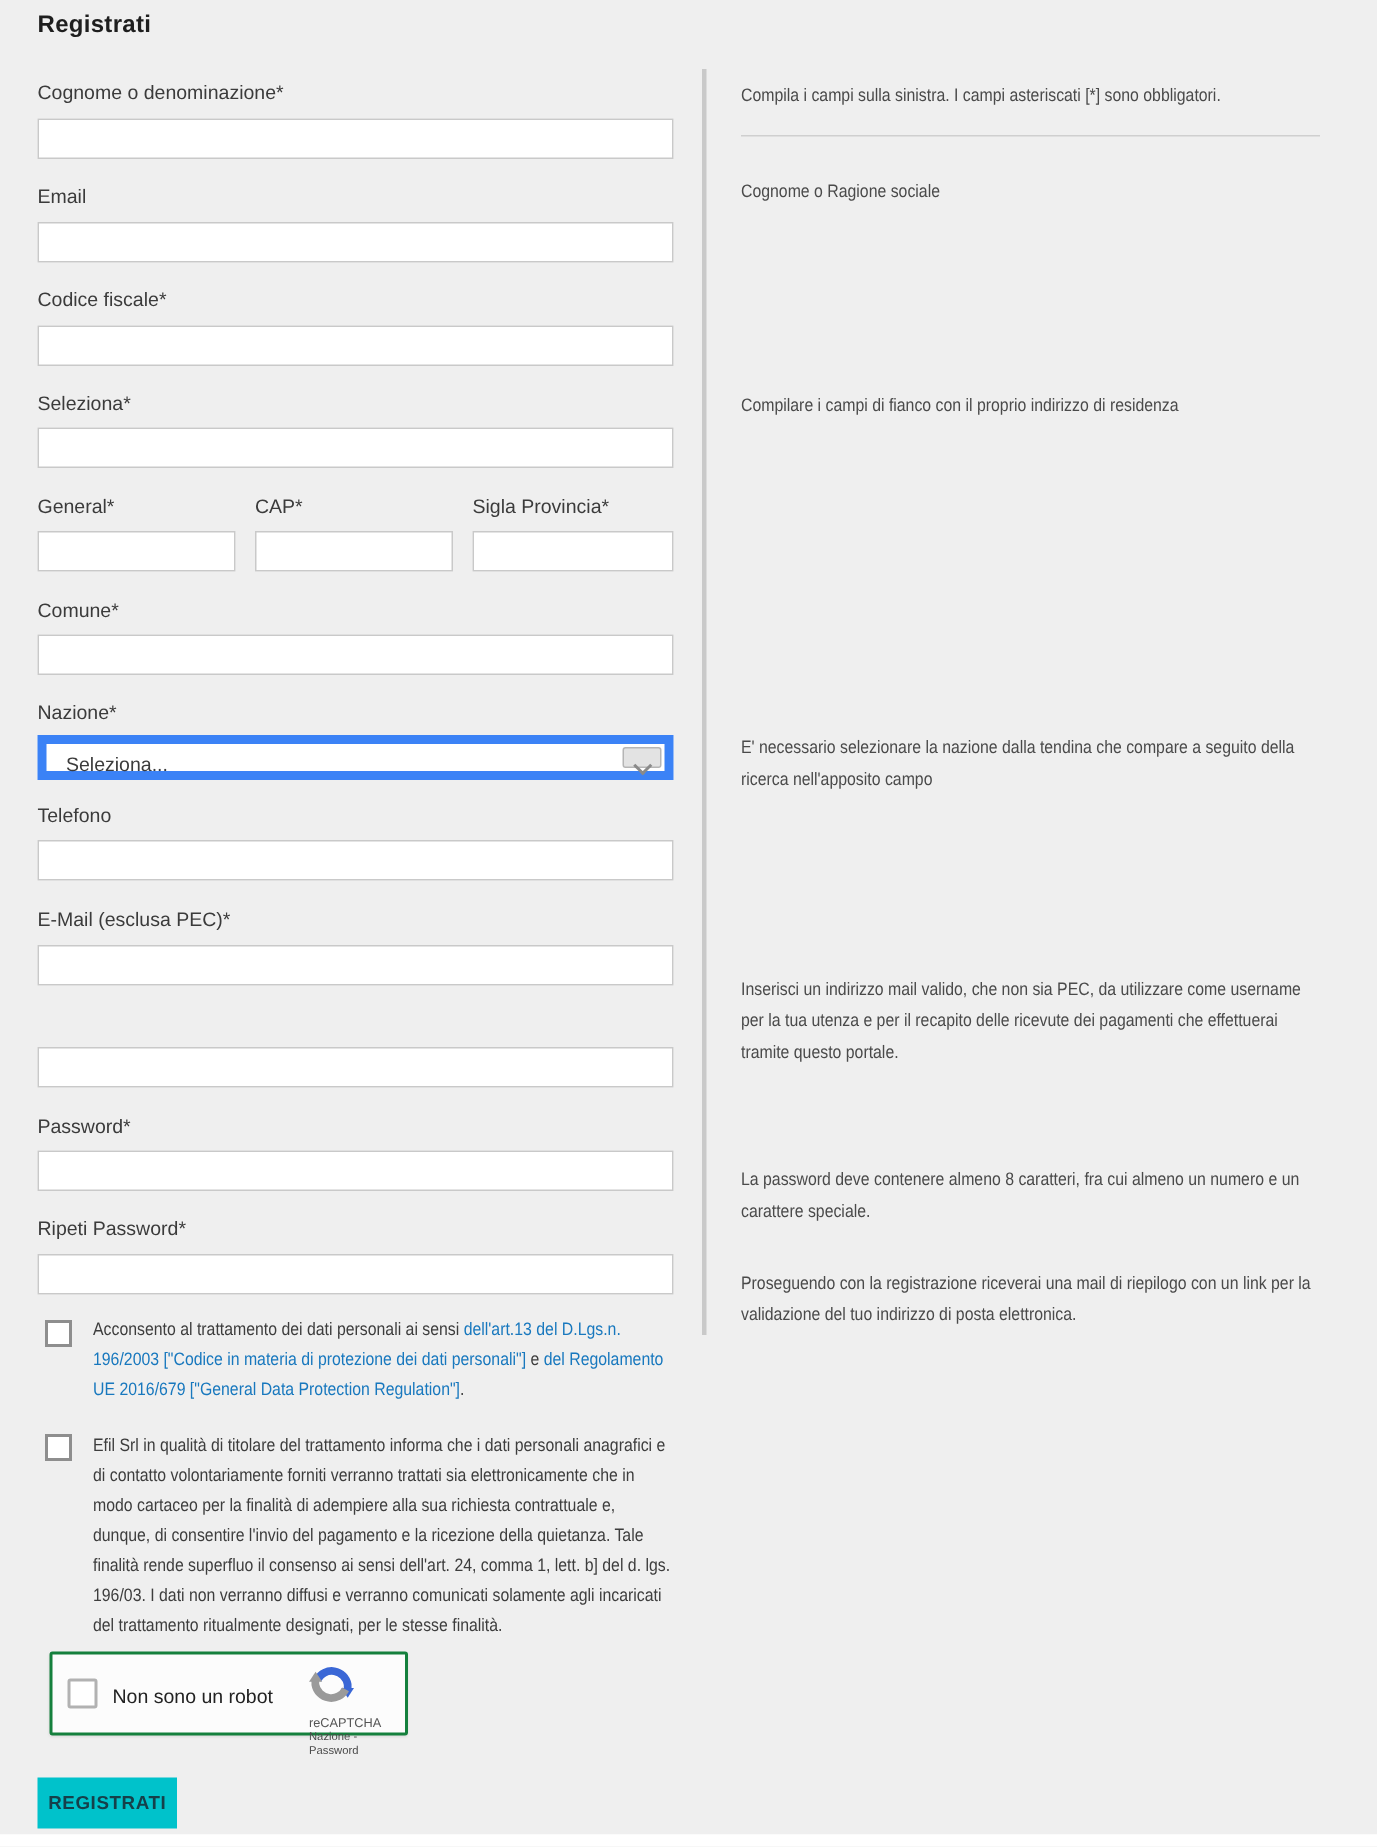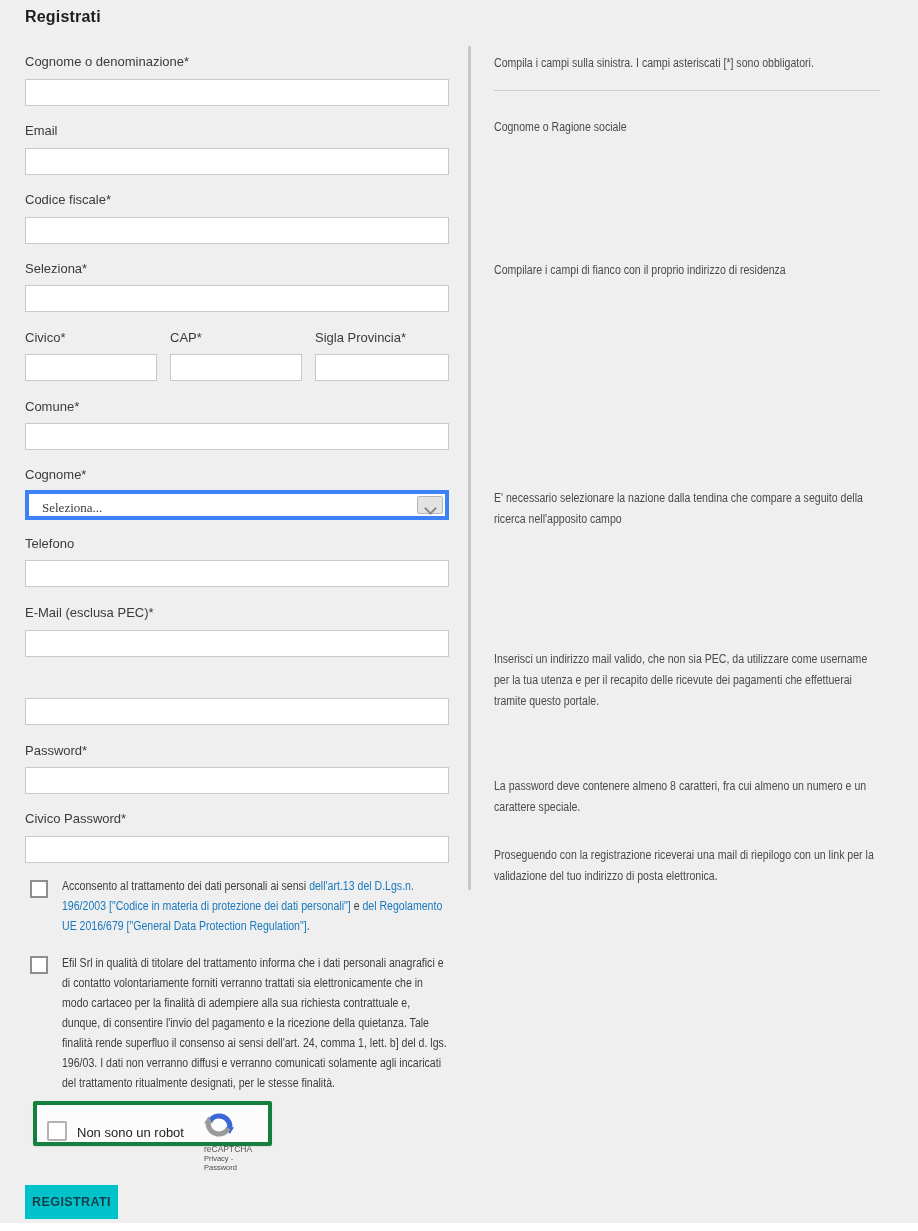--- a/index.html
+++ b/index.html
@@ -11,43 +11,43 @@
   .f-label{position:absolute;left:25px;font-size:13px;color:#3b3b3b;}
   .f-input{position:absolute;left:25px;width:424px;height:27px;box-sizing:border-box;
            background:#fff;border:1px solid #c9c9c9;padding:0 8px;font-size:13px;color:#333;outline:none;}
   .f-input.w1{left:25px;width:132px;}
   .f-input.w2{left:170px;width:132px;}
   .f-input.w3{left:315px;width:134px;}
   .f-label.l2{left:170px;}
   .f-label.l3{left:315px;}
 
   .select{position:absolute;left:25px;top:490px;width:424px;height:30px;box-sizing:border-box;
-          background:#fff;border:4px solid #3b82f6;cursor:pointer;font-family:Liberation Serif, serif;}
+          background:#fff;border:6px solid #3b82f6;cursor:pointer;}
   .select .sel-text{position:absolute;left:13px;top:0;line-height:28px;font-size:13px;color:#3b3b3b;}
   .select .sel-btn{position:absolute;right:2px;top:2px;bottom:2px;width:24px;background:#e3e3e3;
                    border:1px solid #b5b5b5;border-radius:2px;}
   .select .chev{display:block;width:7px;height:7px;margin:7px auto 0;border-right:2px solid #8a8a8a;
                 border-bottom:2px solid #8a8a8a;transform:rotate(45deg);}
 
   
   .cond{transform:scaleX(.88);transform-origin:0 0;}
 
   
   .vdivider{position:absolute;left:468px;top:46px;width:3px;height:844px;background:#c9c9c9;}
   .help{position:absolute;left:494px;width:440px;margin:0;font-size:12px;line-height:21px;color:#4a4a4a;}
   .hr{position:absolute;left:494px;top:90px;width:386px;height:0;border-top:1px solid #cfcfcf;}
 
   
   .cb{position:absolute;left:30px;width:14px;height:14px;background:#fff;border:2px solid #8e8e8e;cursor:pointer;}
   .cb-text{position:absolute;left:62px;width:440px;margin:0;font-size:12px;line-height:20px;color:#3d3d3d;}
   .cb-text a{color:#1878be;text-decoration:none;cursor:pointer;}
 
   
-  .recaptcha{position:absolute;left:33px;top:1101px;width:239px;height:45px;box-sizing:border-box;
-             background:#fcfcfc;border:4px solid #15803d;border-radius:2px;box-shadow:0 1px 2px rgba(0,0,0,.08);}
+  .recaptcha{position:absolute;left:33px;top:1101px;width:239px;height:56px;box-sizing:border-box;
+             background:#fcfcfc;border:2px solid #15803d;border-radius:2px;box-shadow:0 1px 2px rgba(0,0,0,.08);}
   .rc-box{position:absolute;left:10px;top:16px;width:20px;height:20px;box-sizing:border-box;
           background:#fff;border:2px solid #b2b2b2;border-radius:2px;cursor:pointer;}
   .rc-label{position:absolute;left:40px;top:20px;font-size:13px;color:#222;}
   .rc-brand{position:absolute;right:6px;top:5px;width:58px;}
   .rc-name{font-size:8.5px;color:#555;margin-top:0;}
   .rc-links{font-size:7.5px;color:#4a4a4a;}
   .rc-links a{color:#4a4a4a;text-decoration:none;cursor:pointer;}
 
   .submit{position:absolute;left:25px;top:1185px;width:93px;height:34px;border:none;cursor:pointer;
           background:#00c2cb;color:#15404a;font-family:inherit;font-size:12.5px;font-weight:bold;letter-spacing:.4px;}
@@ -64,71 +64,71 @@
 
   <label class="f-label" style="top:123px">Email</label>
   <input class="f-input" style="top: 148px;" type="text" value="">
 
   <label class="f-label" style="top:192px">Codice fiscale*</label>
   <input class="f-input" style="top: 217px;" type="text" value="">
 
   <label class="f-label" style="top:261px">Seleziona*</label>
   <input class="f-input" style="top: 285px;" type="text" value="">
 
-  <label class="f-label" style="top:330px">Civico*</label>
+  <label class="f-label" style="top:330px">General*</label>
   <label class="f-label l2" style="top:330px">CAP*</label>
   <label class="f-label l3" style="top:330px">Sigla Provincia*</label>
   <input class="f-input w1" style="top: 354px;" type="text" value="">
   <input class="f-input w2" style="top: 354px;" type="text" value="">
   <input class="f-input w3" style="top: 354px;" type="text" value="">
 
   <label class="f-label" style="top:399px">Comune*</label>
   <input class="f-input" style="top: 423px;" type="text" value="">
 
-  <label class="f-label" style="top:467px">Cognome*</label>
+  <label class="f-label" style="top:467px">Nazione*</label>
   <div class="select" role="combobox">
     <span class="sel-text">Seleziona...</span>
     <span class="sel-btn">
         <i class="chev"></i>
       </span>
   </div>
 
   <label class="f-label" style="top:536px">Telefono</label>
   <input class="f-input" style="top: 560px;" type="text" value="">
 
   <label class="f-label" style="top:605px">E-Mail (esclusa PEC)*</label>
   <input class="f-input" style="top: 630px;" type="text" value="">
 
   <label class="f-label" style="top:696px">Ripeti Email*</label>
   <input class="f-input" style="top: 698px;" type="text" value="">
 
   <label class="f-label" style="top:743px">Password*</label>
   <input class="f-input" style="top: 767px;" type="password" value="">
 
-  <label class="f-label" style="top:811px">Civico Password*</label>
+  <label class="f-label" style="top:811px">Ripeti Password*</label>
   <input class="f-input" style="top: 836px;" type="password" value="">
 
   <div class="cb" style="top:880px" role="checkbox" aria-checked="false"></div>
   <p class="cb-text cond" style="top:876px"><span>Acconsento al trattamento dei dati personali ai sensi </span><a>dell'art.13 del D.Lgs.n. 196/2003 ["Codice in materia di protezione dei dati personali"]</a><span> e </span><a>del Regolamento UE 2016/679 ["General Data Protection Regulation"]</a><span>.</span></p>
 
   <div class="cb" style="top:956px" role="checkbox" aria-checked="false"></div>
   <p class="cb-text cond" style="top:953px">Efil Srl in qualità di titolare del trattamento informa che i dati personali anagrafici e di contatto volontariamente forniti verranno trattati sia elettronicamente che in modo cartaceo per la finalità di adempiere alla sua richiesta contrattuale e, dunque, di consentire l'invio del pagamento e la ricezione della quietanza. Tale finalità rende superfluo il consenso ai sensi dell'art. 24, comma 1, lett. b] del d. lgs. 196/03. I dati non verranno diffusi e verranno comunicati solamente agli incaricati del trattamento ritualmente designati, per le stesse finalità.</p>
 
   <div class="recaptcha">
     <div class="rc-box" role="checkbox" aria-checked="false"></div>
     <span class="rc-label">Non sono un robot</span>
     <div class="rc-brand">
       <svg width="30" height="30" viewBox="0 0 32 32">
         <path d="M6 12.5 A 11.5 11.5 0 0 1 27.5 16 L 27.5 19" stroke="#3a67d6" stroke-width="5.5" fill="none"></path>
         <polygon points="23,18.5 32,18.5 27.5,25.5" fill="#3a67d6"></polygon>
         <path d="M26 19.5 A 11.5 11.5 0 0 1 4.5 16 L 4.5 13.5" stroke="#9a9a9a" stroke-width="5.5" fill="none"></path>
         <polygon points="0,14 9.4,14 4.7,7" fill="#9a9a9a"></polygon>
       </svg>
       <div class="rc-name">reCAPTCHA</div>
-      <div class="rc-links"><a>Privacy</a> <span>-</span> <a>Password</a></div>
+      <div class="rc-links"><a>Nazione</a> <span>-</span> <a>Password</a></div>
     </div>
   </div>
 
   <button class="submit">REGISTRATI</button>
 
   <div class="vdivider"></div>
   <p class="help cond" style="top:53px">Compila i campi sulla sinistra. I campi asteriscati [*] sono obbligatori.</p>
   <div class="hr"></div>
   <p class="help cond" style="top:117px">Cognome o Ragione sociale</p>
   <p class="help cond" style="top:260px">Compilare i campi di fianco con il proprio indirizzo di residenza</p>

